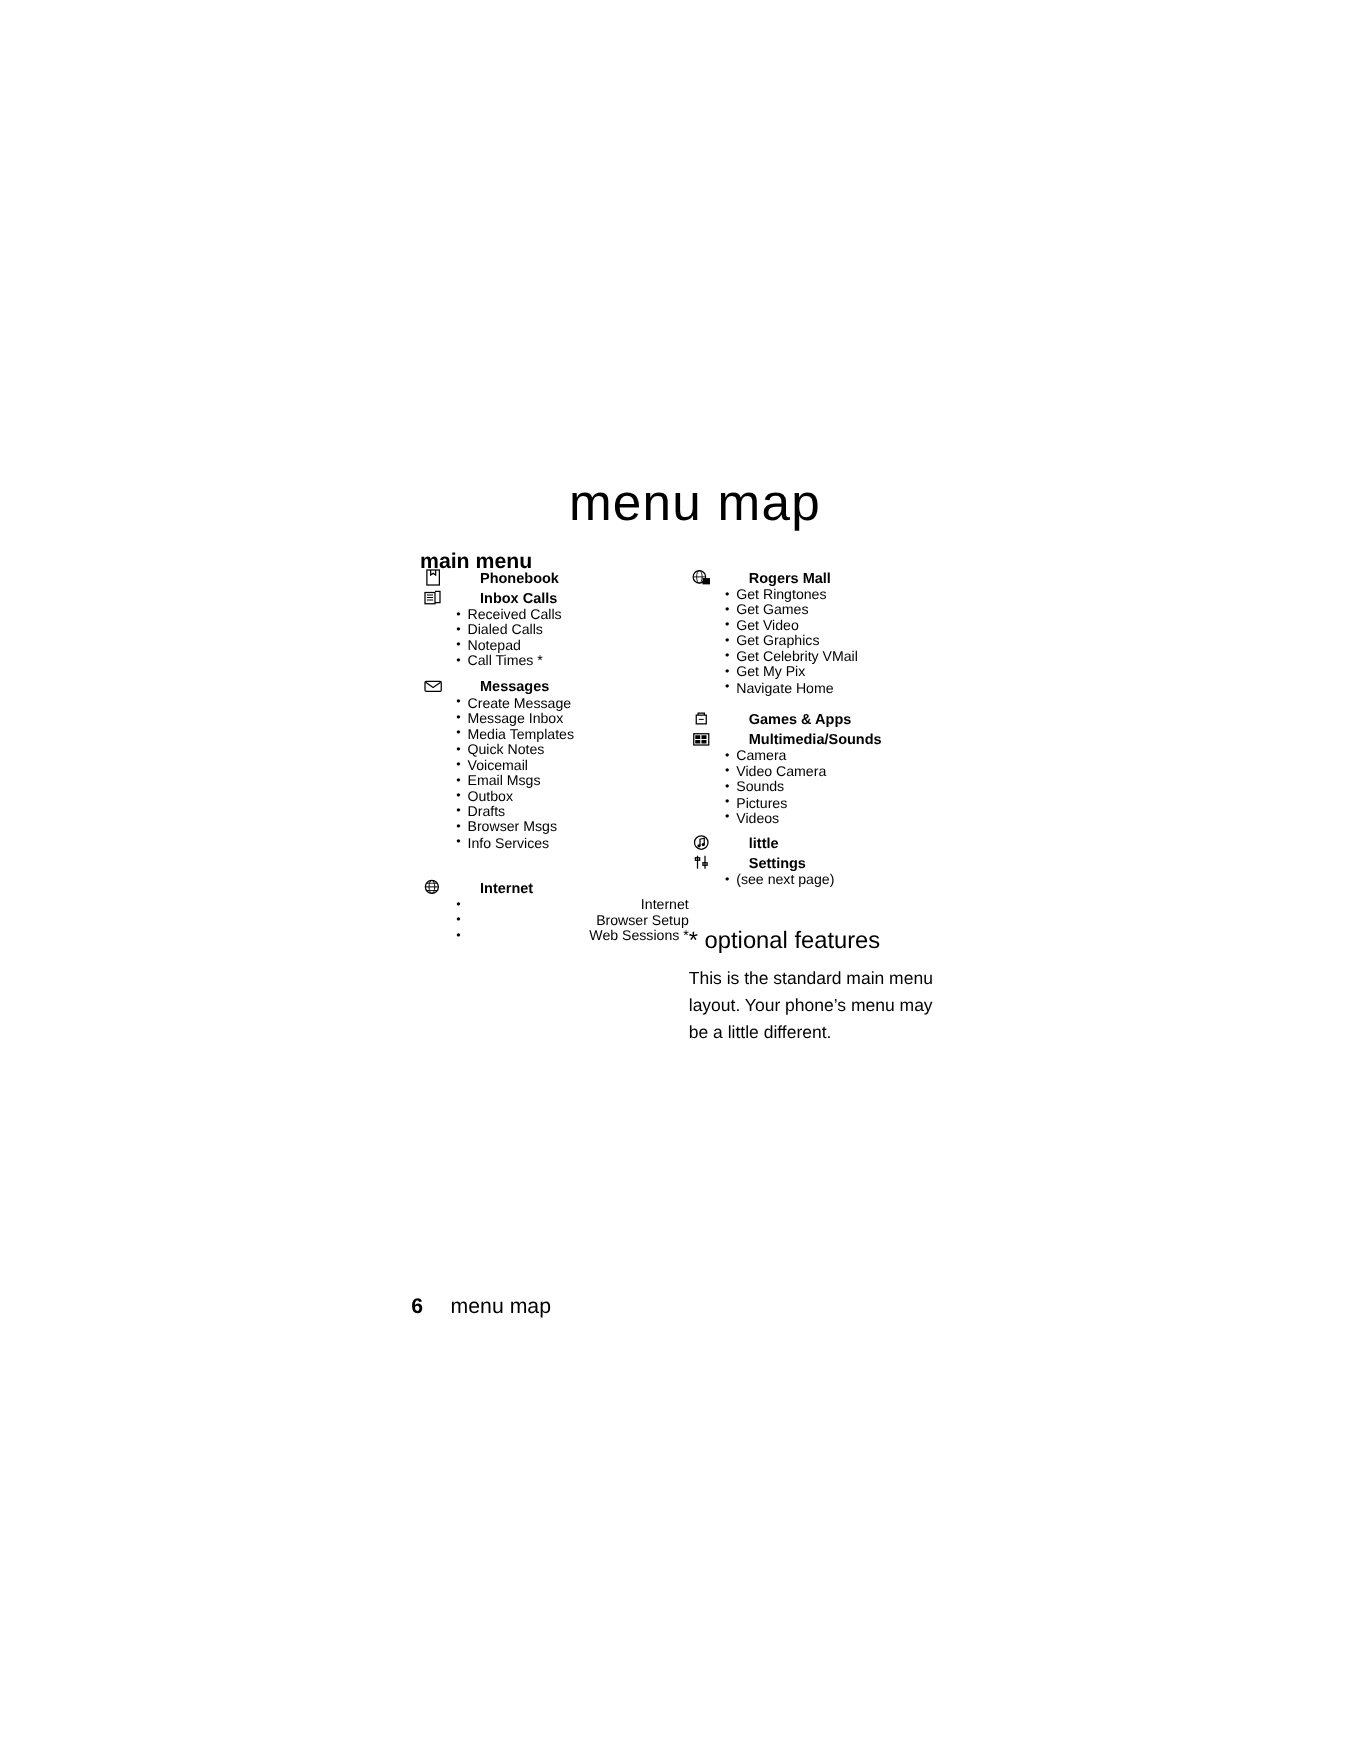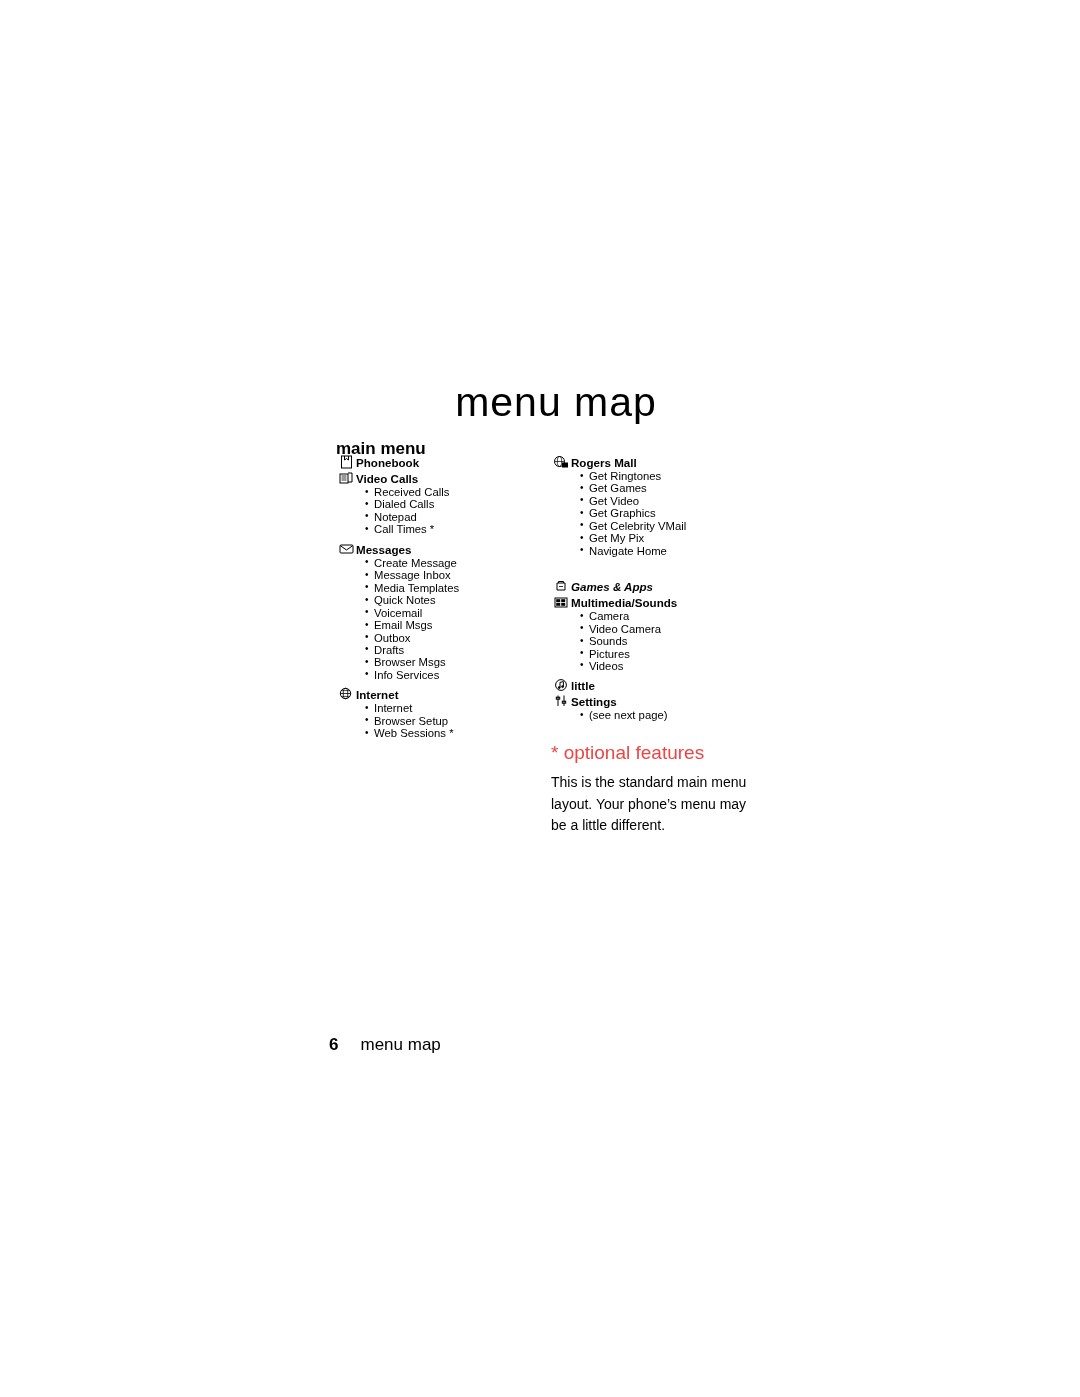--- a/index.html
+++ b/index.html
@@ -48,20 +48,21 @@
   .col-right { left: 535px; top: 454px; width: 215px; }
 
   .entry {
     position: relative;
     margin-bottom: 0px;
   }
   .entry-head {
     display: flex;
     align-items: flex-start;
     height: 16px;
+    gap: 28px;
   }
   .icon {
     width: 20px;
     min-width: 20px;
     height: 16px;
     display: flex;
     align-items: center;
     justify-content: center;
   }
   .icon svg { display: block; }
@@ -87,21 +88,21 @@
     position: absolute;
     left: -9px;
     top: -0.5px;
     font-size: 10px;
   }
   .note-optional {
     position: absolute;
     left: 535px;
     top: 742px;
     font-size: 19px;
-    color: #ef4444;
+    color: #000000;
   }
   .note-body {
     position: absolute;
     left: 535px;
     top: 772px;
     width: 205px;
     font-size: 14px;
     line-height: 21.5px;
   }
   .footer {
@@ -145,21 +146,21 @@
       <div class="entry-head">
         <span class="icon">
           <svg width="15" height="14" viewBox="0 0 15 14">
             <rect x="1" y="3" width="8" height="9" fill="none" stroke="#000" stroke-width="1"></rect>
             <line x1="2.5" y1="5" x2="7.5" y2="5" stroke="#000" stroke-width="0.8"></line>
             <line x1="2.5" y1="7" x2="7.5" y2="7" stroke="#000" stroke-width="0.8"></line>
             <line x1="2.5" y1="9" x2="7.5" y2="9" stroke="#000" stroke-width="0.8"></line>
             <path d="M9 2 L13 2 L13 11 L9 11" fill="none" stroke="#000" stroke-width="1"></path>
           </svg>
         </span>
-        <span class="entry-label">Video Calls</span>
+        <span class="entry-label">Inbox Calls</span>
       </div>
       <ul class="sublist">
         <li>Received Calls</li>
         <li>Dialed Calls</li>
         <li>Notepad</li>
         <li>Call Times *</li>
       </ul>
     </div>
 
     <div class="entry" style="margin-top:5px;">
@@ -179,21 +180,21 @@
         <li>Quick Notes</li>
         <li>Voicemail</li>
         <li>Email Msgs</li>
         <li>Outbox</li>
         <li>Drafts</li>
         <li>Browser Msgs</li>
         <li>Info Services</li>
       </ul>
     </div>
 
-    <div class="entry" style="margin-top:5px;">
+    <div class="entry" style="margin-top:21px;text-align:right;">
       <div class="entry-head">
         <span class="icon">
           <svg width="15" height="14" viewBox="0 0 15 14">
             <circle cx="6.5" cy="6.5" r="5.2" fill="none" stroke="#000" stroke-width="1"></circle>
             <ellipse cx="6.5" cy="6.5" rx="2.3" ry="5.2" fill="none" stroke="#000" stroke-width="0.8"></ellipse>
             <line x1="1.3" y1="6.5" x2="11.7" y2="6.5" stroke="#000" stroke-width="0.8"></line>
             <line x1="2.3" y1="3.6" x2="10.7" y2="3.6" stroke="#000" stroke-width="0.7"></line>
             <line x1="2.3" y1="9.4" x2="10.7" y2="9.4" stroke="#000" stroke-width="0.7"></line>
           </svg>
         </span>
@@ -226,21 +227,21 @@
         <li>Get Ringtones</li>
         <li>Get Games</li>
         <li>Get Video</li>
         <li>Get Graphics</li>
         <li>Get Celebrity VMail</li>
         <li>Get My Pix</li>
         <li>Navigate Home</li>
       </ul>
     </div>
 
-    <div class="entry" style="margin-top:21px;font-style:italic;">
+    <div class="entry" style="margin-top:10px;">
       <div class="entry-head">
         <span class="icon">
           <svg width="14" height="14" viewBox="0 0 14 14">
             <path d="M3 4 L11 4 L11 11 L3 11 Z" fill="none" stroke="#000" stroke-width="1"></path>
             <path d="M4.5 4 L4.5 2.5 L9.5 2.5 L9.5 4" fill="none" stroke="#000" stroke-width="1"></path>
             <line x1="5" y1="7.5" x2="9" y2="7.5" stroke="#000" stroke-width="0.8"></line>
           </svg>
         </span>
         <span class="entry-label">Games &amp; Apps</span>
       </div>

